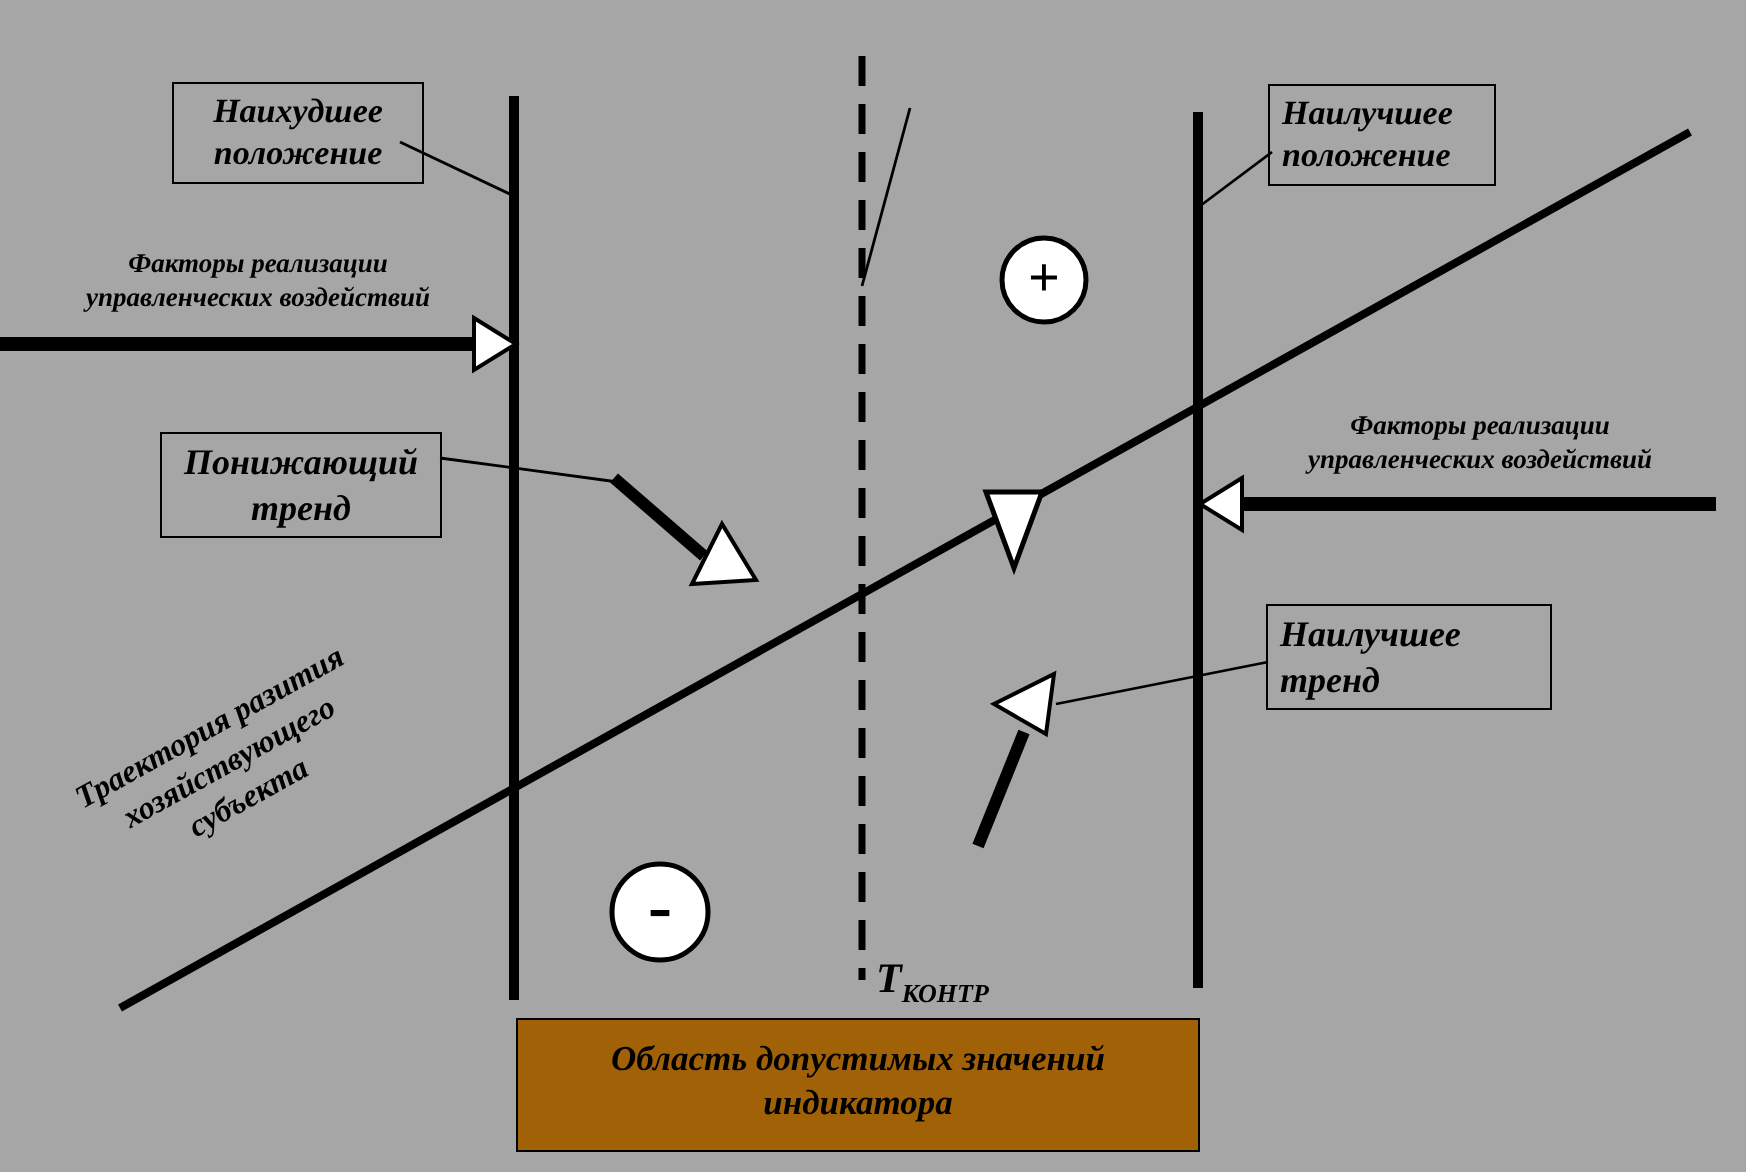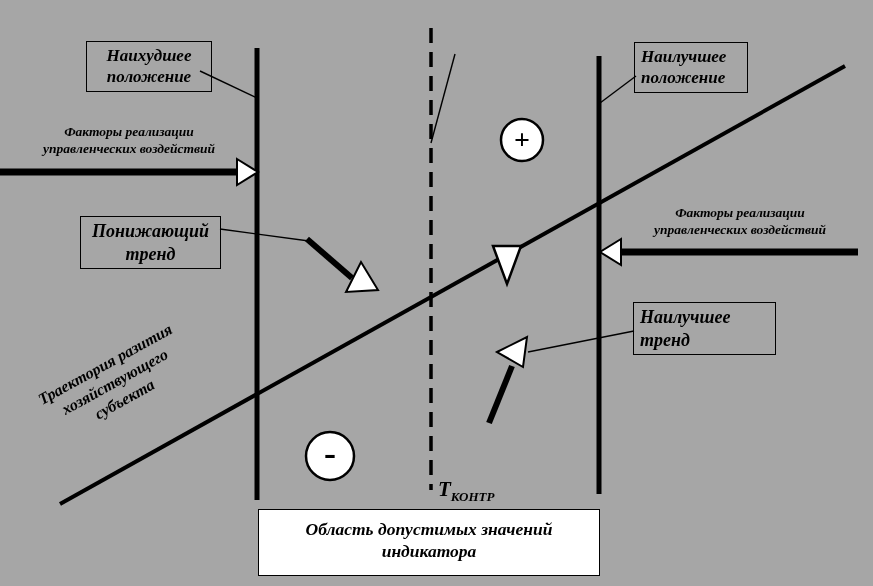--- a/index.html
+++ b/index.html
@@ -6,21 +6,21 @@
   body { font-family:"Liberation Serif","DejaVu Serif",serif; }
   #canvas { position:relative; width:873px; height:586px; background:#a6a6a6; overflow:hidden; }
   #canvas > svg { position:absolute; left:0; top:0; }
   .abs { position:absolute; }
   .it  { font-style:italic; font-weight:bold; color:#000; line-height:1.25; }
   .boxed { border:1.5px solid #000; padding:3px 6px; }
   .ctr { text-align:center; }
   .lft { text-align:left; }
   .line { display:block; }
   .circle-text { text-align:center; font-weight:bold; color:#000; }
-  #bottom-box { background:#ffffff; border:1.5px solid #000; }
+  #bottom-box { background:#a16207; border:1.5px solid #000; }
 </style>
 </head>
 <body>
 
 <div id="canvas">
 
   <svg width="873" height="586" viewBox="0 0 873 586">
 
     <line x1="60" y1="504" x2="845" y2="66" stroke="#000" stroke-width="4"></line>
 

